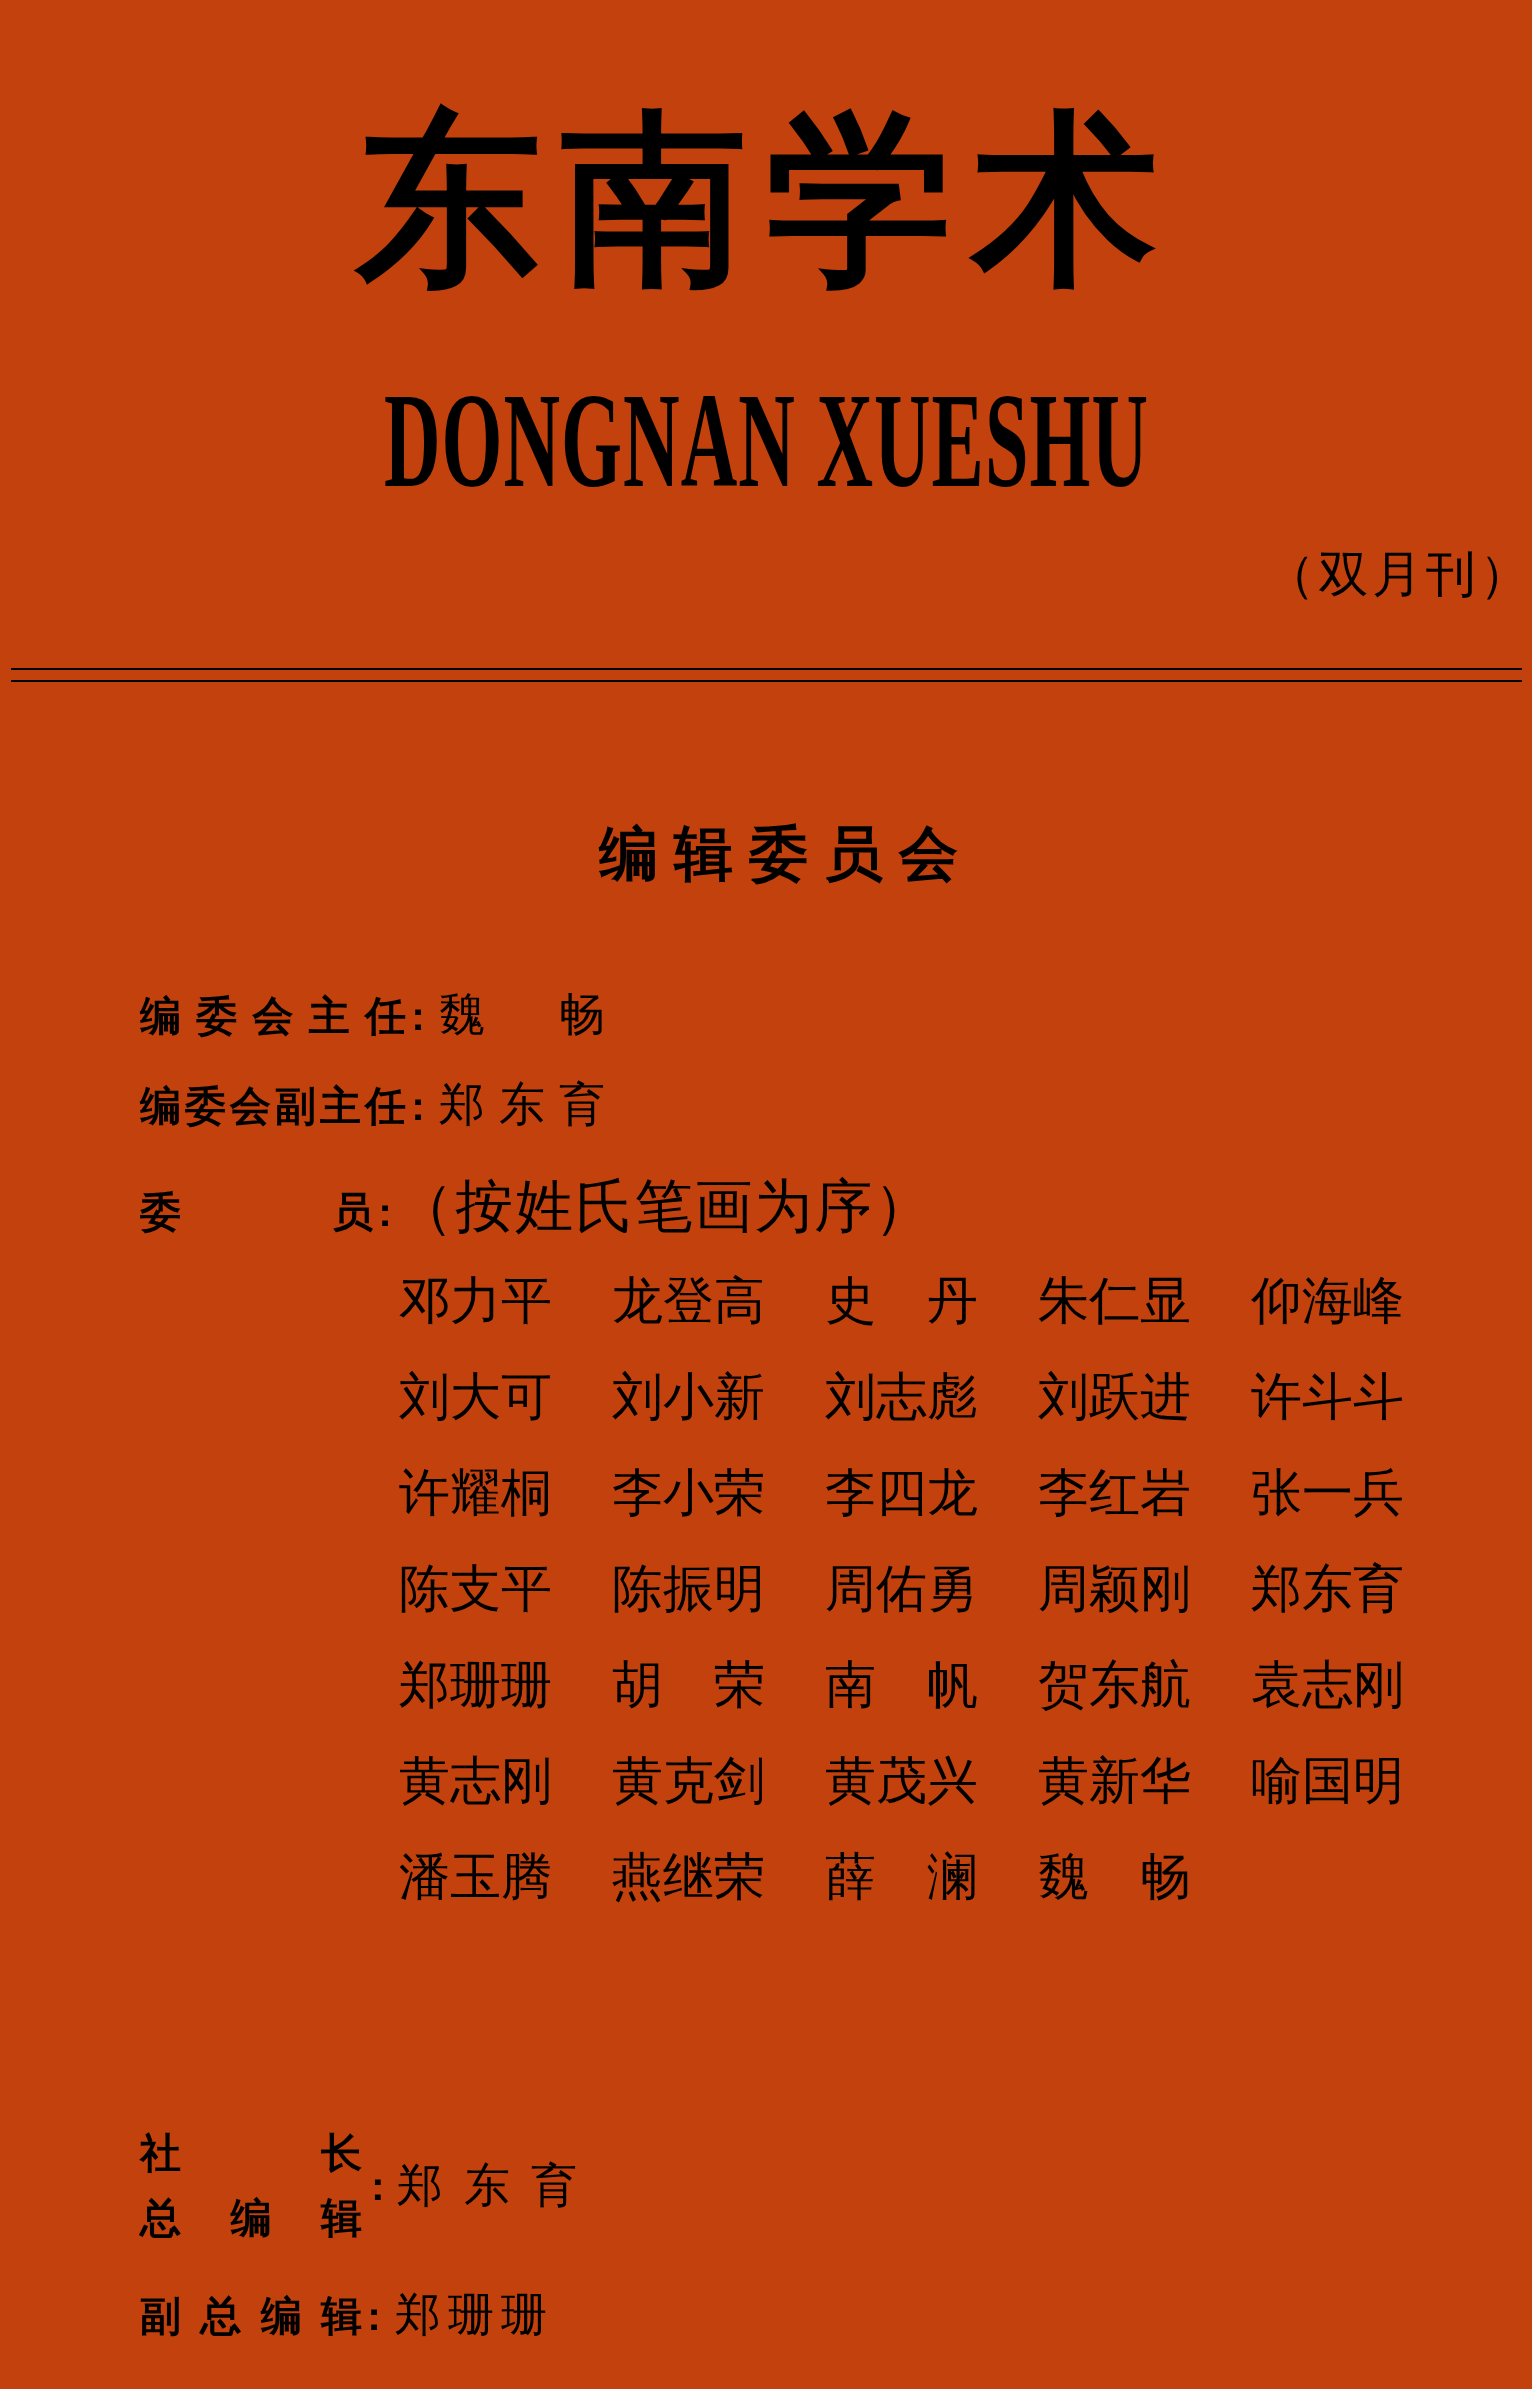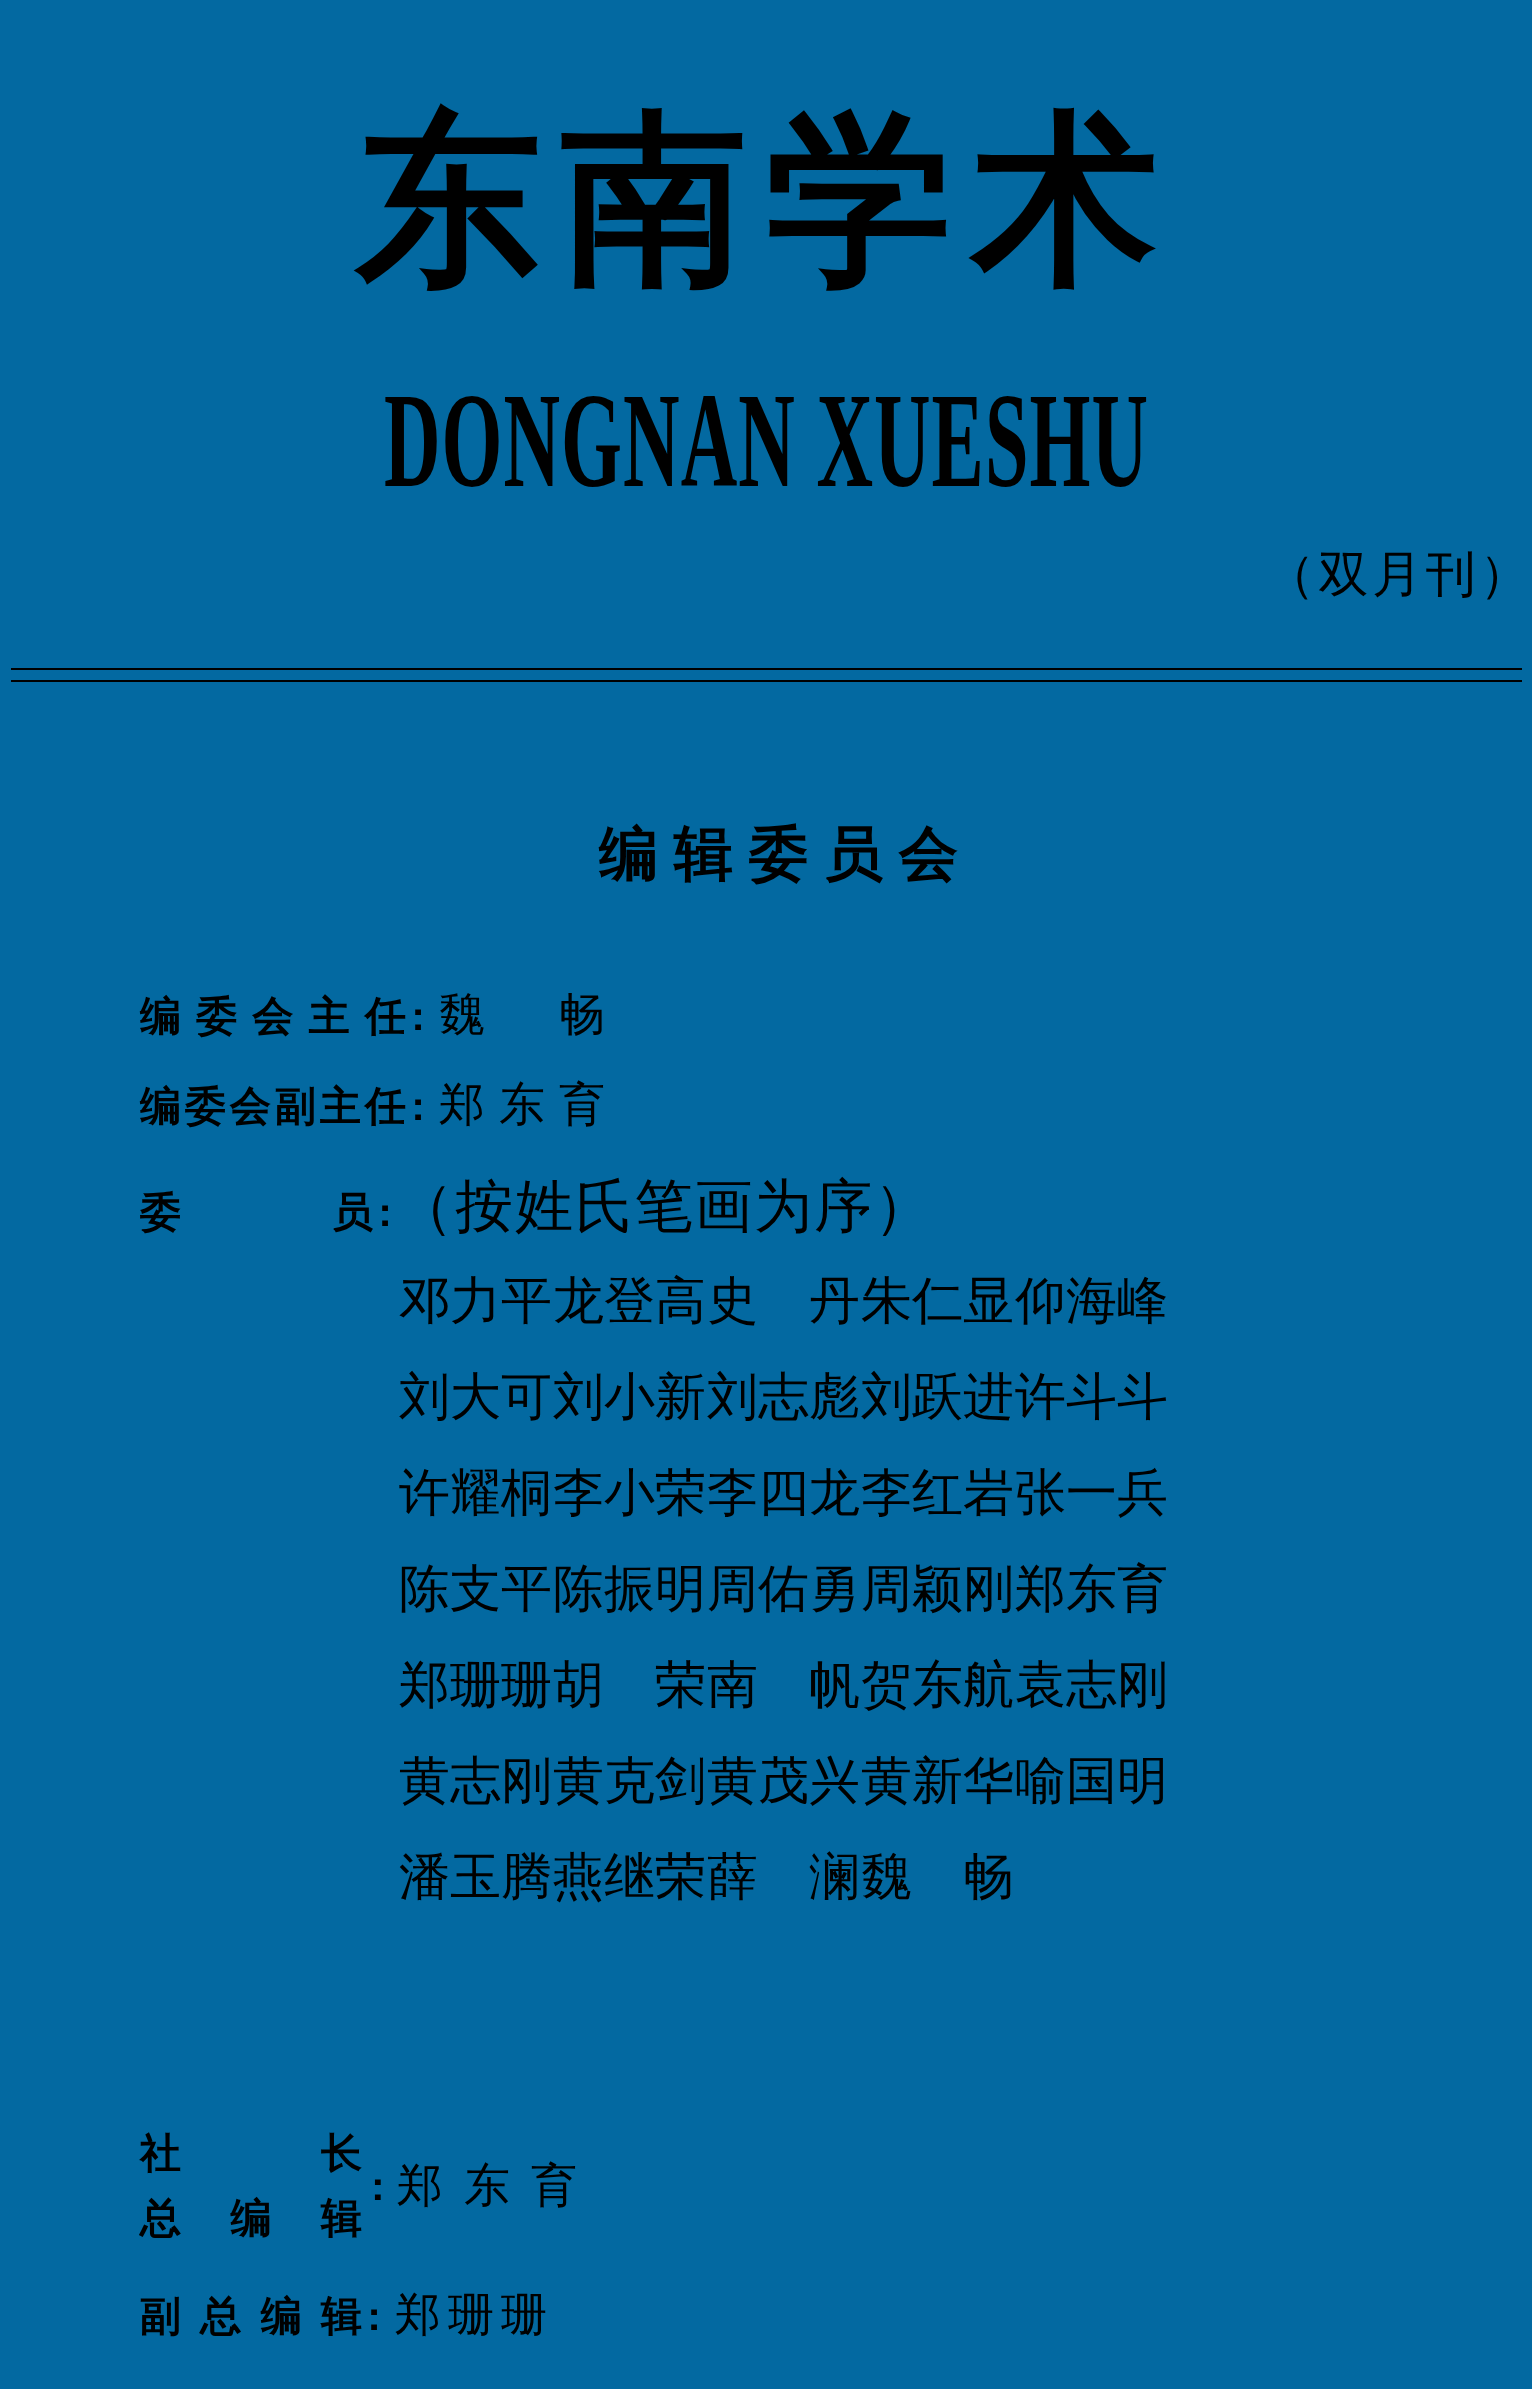--- a/index.html
+++ b/index.html
@@ -1,20 +1,20 @@
 <!DOCTYPE html>
 <html style="font-size:14px"><head>
 <meta charset="utf-8">
 <style>
   html, body { margin: 0; padding: 0; background: #ffffff; }
   .page {
     position: relative;
     width: 1533px;
     height: 2389px;
-    background: #0369a1;
+    background: #c2410c;
     color: #000000;
     overflow: hidden;
     font-family: "Liberation Serif", serif;
   }
   .title-cn {
     position: absolute;
     top: 108px; left: 0; width: 100%;
     text-align: center;
     font-family: "Liberation Serif", serif;
     font-weight: 700;
@@ -109,21 +109,21 @@
   .member-grid {
     position: absolute;
     left: 399px; top: 1276px;
     display: flex;
     flex-direction: column;
     gap: 45px;
     font-family: "Liberation Serif", serif;
     font-size: 51px;
     line-height: 1;
   }
-  .member-row { display: flex; }
+  .member-row { display: flex; gap: 59px; }
   .member {
     display: inline-block;
     width: 154px;
     white-space: pre;
   }
   .staff-block {
     position: absolute;
     left: 140px; top: 2121px;
     display: flex;
     align-items: center;

